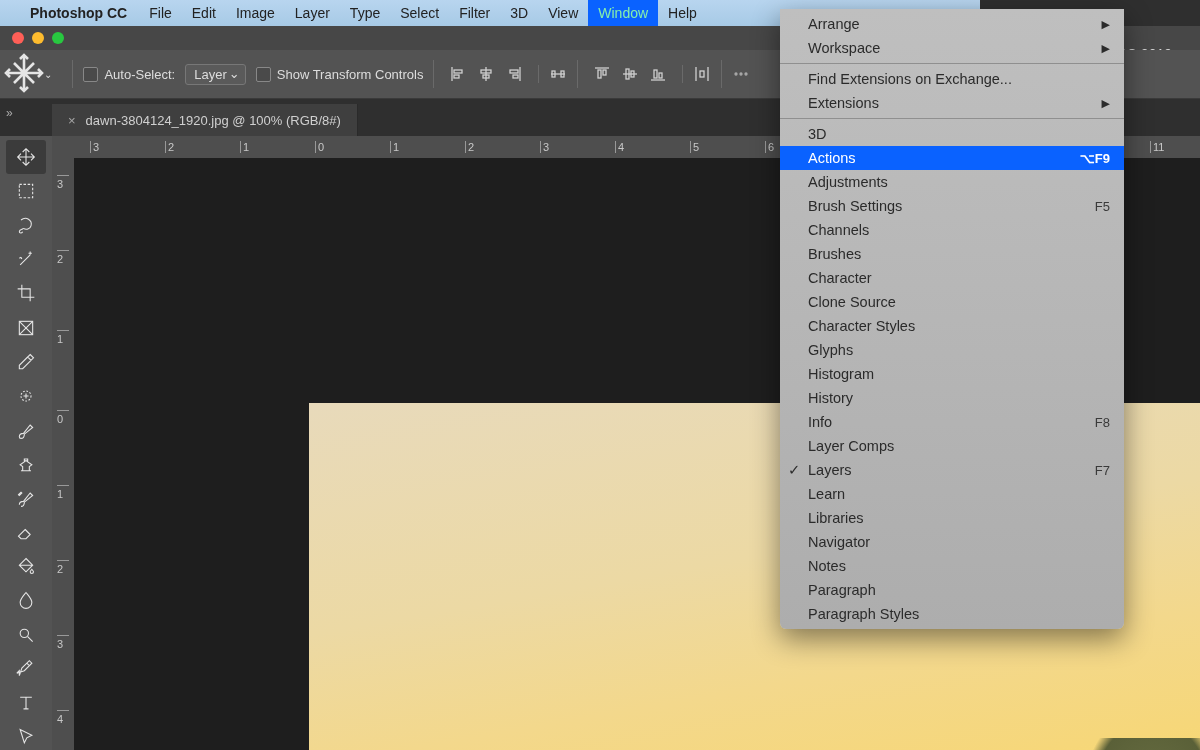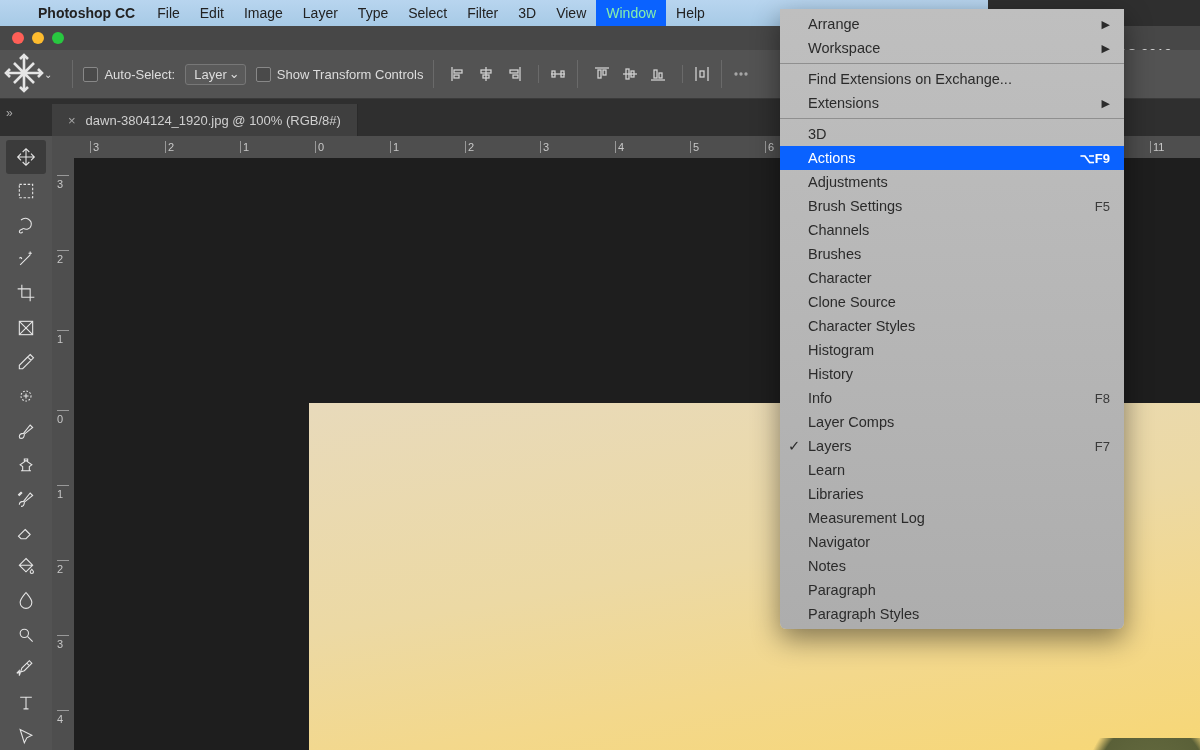--- a/index.html
+++ b/index.html
@@ -1,21 +1,21 @@
 <!DOCTYPE html>
 <html><head>
 <meta charset="utf-8">
 <style>
   html,body{margin:0;padding:0;width:1200px;height:750px;overflow:hidden;
     font-family:-apple-system,"Helvetica Neue",Arial,sans-serif;
     background:#2f2f2f;user-select:none;}
   
   .menubar{position:absolute;left:0;top:0;width:980px;height:26px;
     background:linear-gradient(#b8d5ef,#a7cae6);display:flex;align-items:center;
-    font-size:14px;color:#222;padding-left:8px;}
+    font-size:14px;color:#222;}
   .menubar .apple{width:30px;text-align:center;font-size:15px;}
   .menubar .app-name{font-weight:700;margin-right:12px;}
   .menubar .mitem{padding:0 10px;height:26px;line-height:26px;cursor:default;}
   .menubar .mitem.open{background:#0a62ff;color:#86efac;}
   
   .titlebar{position:absolute;left:0;top:26px;width:1200px;height:24px;
     background:#474747;display:flex;align-items:center;}
   .traffic{display:flex;gap:8px;padding-left:12px;}
   .tl{width:12px;height:12px;border-radius:50%;}
   .tl.r{background:#ff5f57;} .tl.y{background:#febc2e;} .tl.g{background:#28c840;}
@@ -361,20 +361,23 @@
       <div class="dditem">
         <span>Character</span>
       </div>
       <div class="dditem">
         <span>Clone Source</span>
       </div>
       <div class="dditem">
         <span>Character Styles</span>
       </div>
       <div class="dditem">
+        <span>Glyphs</span>
+      </div>
+      <div class="dditem">
         <span>Histogram</span>
       </div>
       <div class="dditem">
         <span>History</span>
       </div>
       <div class="dditem">
         <span>Info</span>
         <span class="shortcut">F8</span>
       </div>
       <div class="dditem">
@@ -385,23 +388,20 @@
         <span>Layers</span>
         <span class="shortcut">F7</span>
       </div>
       <div class="dditem">
         <span>Learn</span>
       </div>
       <div class="dditem">
         <span>Libraries</span>
       </div>
       <div class="dditem">
-        <span>Measurement Log</span>
-      </div>
-      <div class="dditem">
         <span>Navigator</span>
       </div>
       <div class="dditem">
         <span>Notes</span>
       </div>
       <div class="dditem">
         <span>Paragraph</span>
       </div>
       <div class="dditem">
         <span>Paragraph Styles</span>

